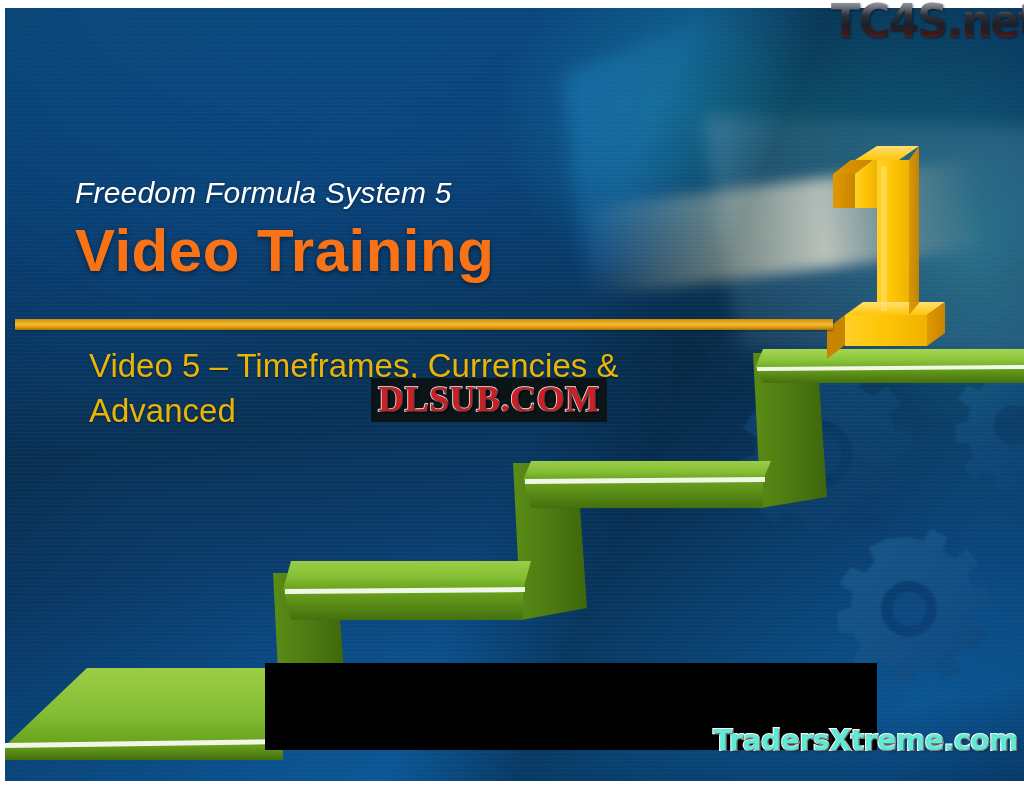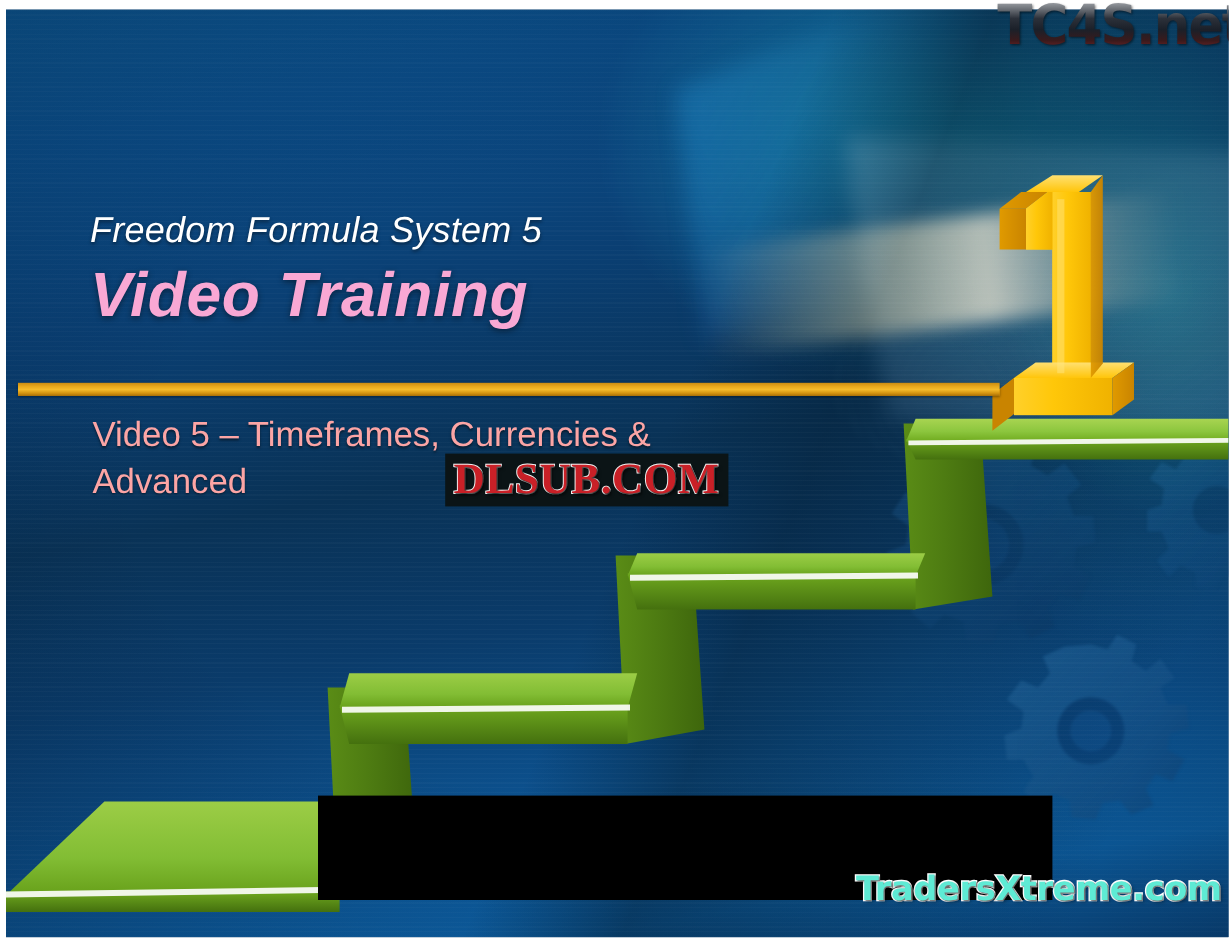--- a/index.html
+++ b/index.html
@@ -216,24 +216,23 @@
   #eyebrow-title {
     font-size: 30px;
     font-style: italic;
     color: #ffffff;
     letter-spacing: 0.2px;
     line-height: 1.1;
     text-shadow: 0 1px 3px rgba(0,0,0,0.45);
     white-space: nowrap;
   }
   #main-title {
-    font-size: 52px;
-    font-style: italic;
+    font-size: 60px;
     font-weight: bold;
-    color: #f9a8d4;
+    color: #f97316;
     line-height: 1.12;
     margin-top: 8px;
     letter-spacing: 0.5px;
     text-shadow: 0 2px 5px rgba(0,0,0,0.45);
     white-space: nowrap;
   }
 
   #gold-divider {
     position: absolute;
     left: 10px;
@@ -244,25 +243,25 @@
       #c98b12 0%,
       #e8a81c 28%,
       #f5bb2b 52%,
       #d2920f 80%,
       #a86f08 100%);
     box-shadow: 0 1px 2px rgba(0,0,0,0.35);
   }
 
   #subtitle {
     position: absolute;
-    left: 72px;
+    left: 84px;
     top: 336px;
     width: 600px;
-    font-size: 29px;
-    color: #fca5a5;
+    font-size: 33px;
+    color: #eab308;
     line-height: 1.35;
     text-shadow: 0 1px 2px rgba(0,0,0,0.5);
   }
 
   
   #redaction-bar {
     position: absolute;
     left: 260px;
     top: 655px;
     width: 612px;

